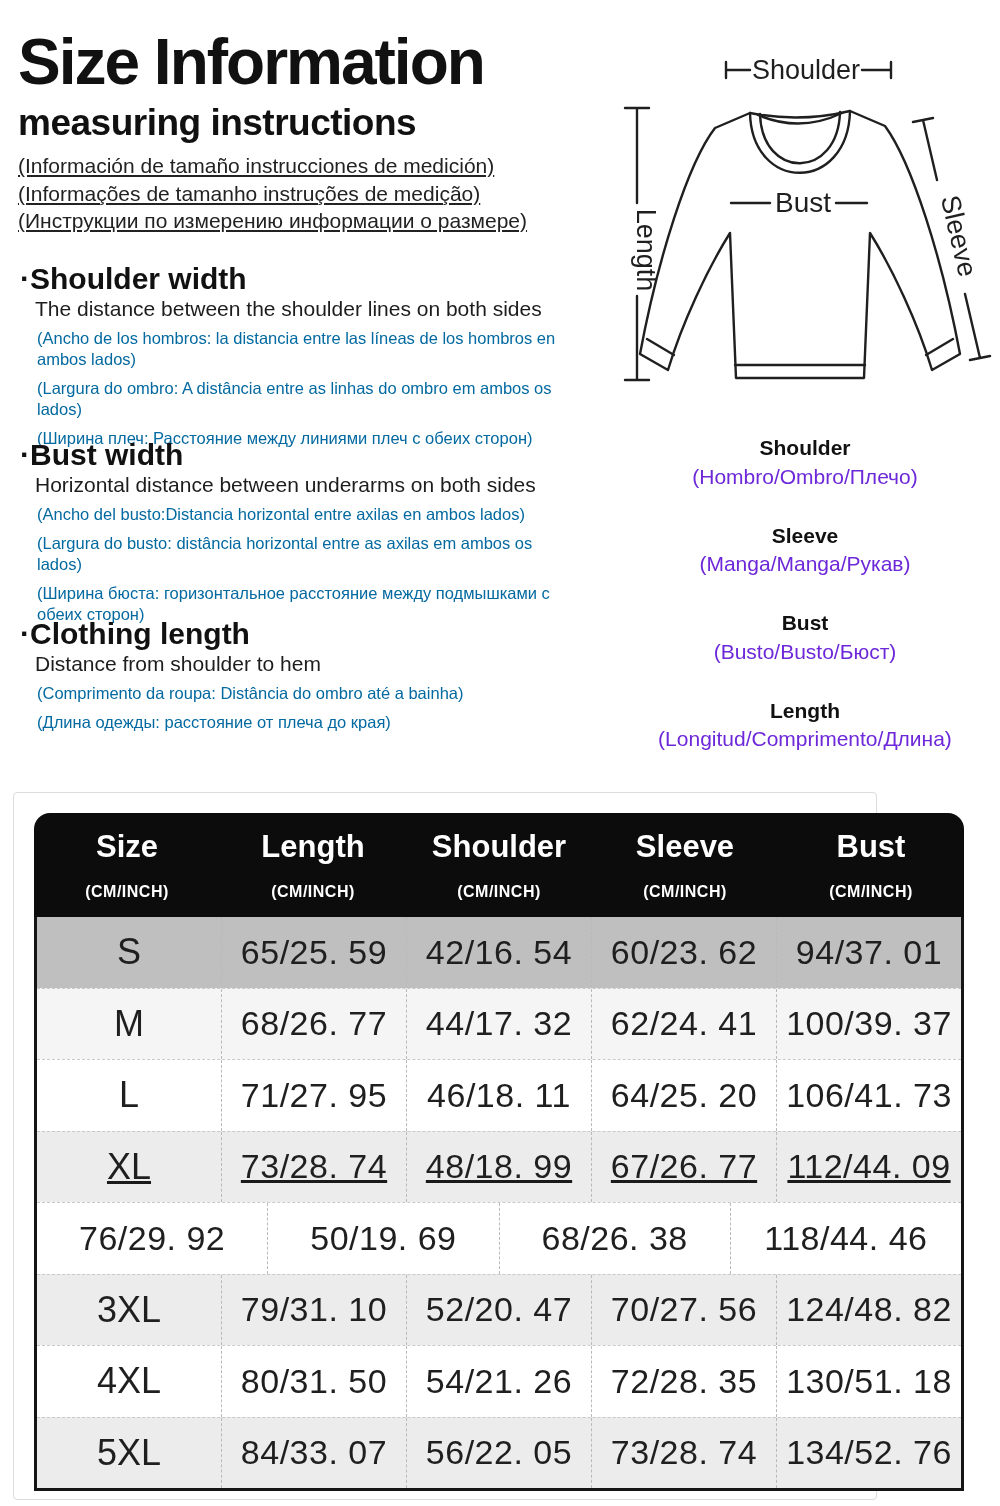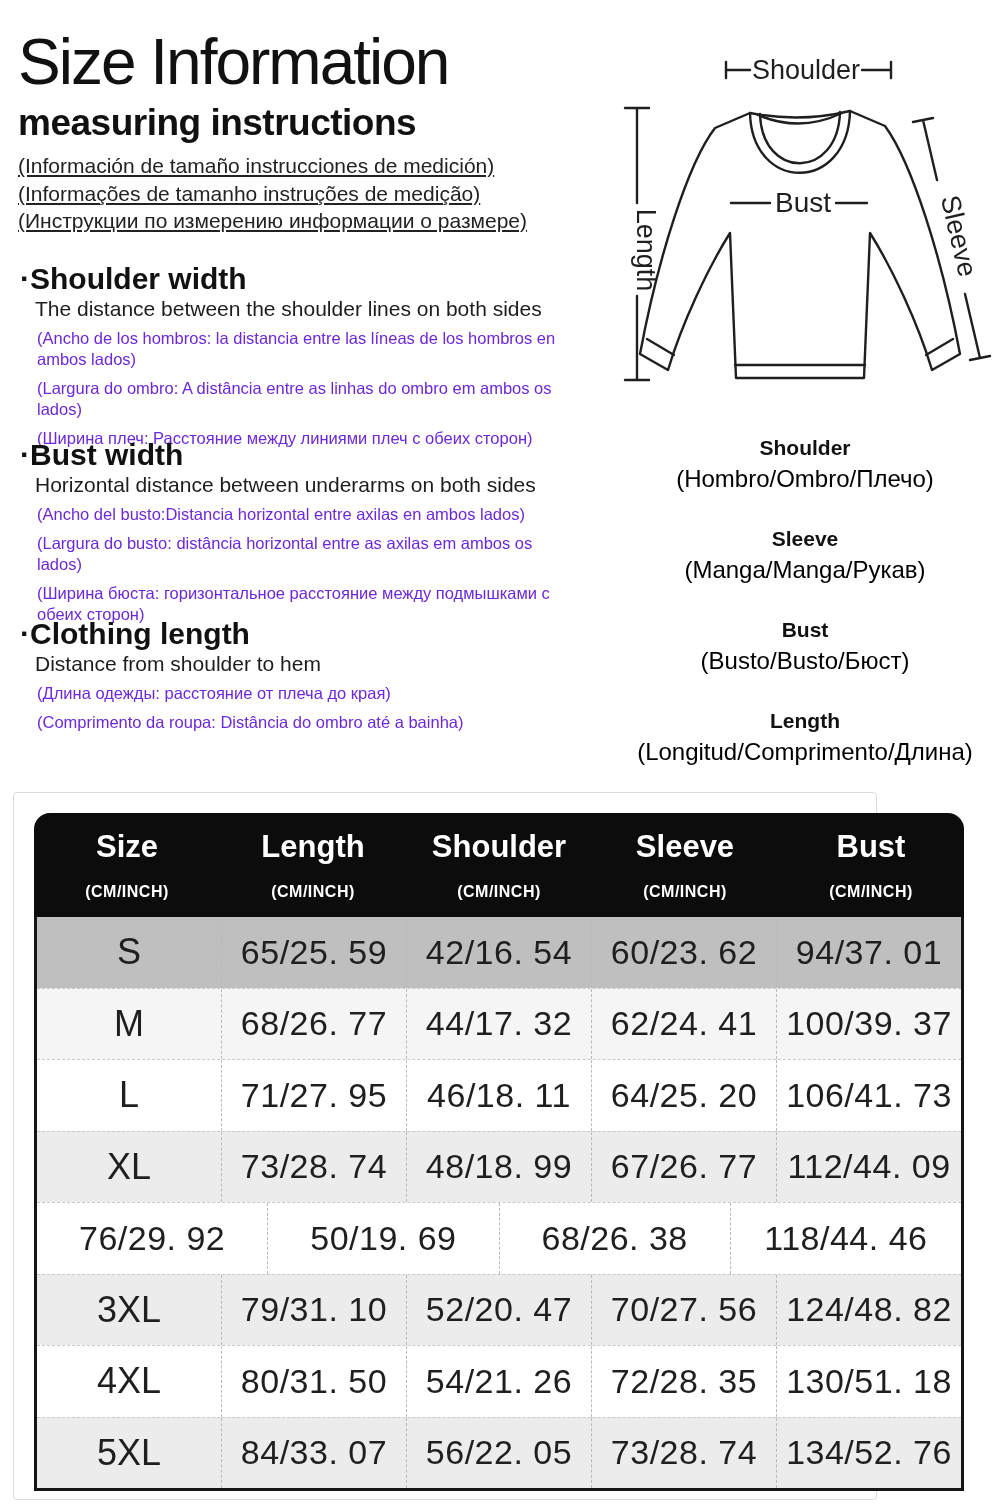--- a/index.html
+++ b/index.html
@@ -2,55 +2,55 @@
 <html><head>
 <meta charset="utf-8">
 <style>
   html,body { margin:0; padding:0; background:#ffffff; }
   #page {
     position:relative; width:1000px; height:1506px; background:#ffffff;
     font-family:"Liberation Sans","DejaVu Sans",sans-serif; color:#1a1a1a; overflow:hidden;
   }
   
   .masthead { position:absolute; left:18px; top:30px; width:585px; }
-  .masthead-title { font-size:64px; font-weight:normal; letter-spacing:-2px; line-height:1.02; color:#111; }
+  .masthead-title { font-size:64px; font-weight:bold; letter-spacing:-2px; line-height:1.02; color:#111; }
   .masthead-subtitle { font-size:37px; font-weight:bold; letter-spacing:-0.5px; line-height:1.08; margin-top:8px; color:#111; }
   .masthead-translations { margin-top:9px; font-size:21px; line-height:1.3; color:#222;text-decoration:underline; }
   
   .section { position:absolute; left:20px; width:580px; }
   #section-0 { top:262px; } #section-1 { top:438px; } #section-2 { top:617px; }
   .section-heading { font-size:30px; font-weight:bold; line-height:1.1; color:#111; }
   .section-bullet { font-size:30px; }
   .section-desc { font-size:21px; margin:2px 0 7px 15px; color:#1d1d1d; }
-  .section-para { font-size:16.5px; line-height:1.28; margin:0 17px 8px 17px; white-space:pre-line; color:#6d28d9; width:552px; }
+  .section-para { font-size:16.5px; line-height:1.28; margin:0 17px 8px 17px; white-space:pre-line; color:#0369a1; width:552px; }
   
   .diagram { position:absolute; left:600px; top:28px; width:400px; height:385px; }
   .diagram svg { display:block; }
   .diagram text { font-family:"Liberation Sans","DejaVu Sans",sans-serif; fill:#1f1f1f; }
   
   .legend { position:absolute; left:610px; top:436px; width:390px; text-align:center; }
   .legend-group { margin-bottom:34px; }
   .legend-term { font-size:21px; font-weight:bold; line-height:1.18; color:#111; }
-  .legend-translation { font-size:24px; line-height:1.18; margin-top:4px; color:#000000; }
+  .legend-translation { font-size:21px; line-height:1.18; margin-top:4px; color:#6d28d9; }
   
   .table-panel { position:absolute; left:13px; top:792px; width:864px; height:708px;
     background:#ffffff; border:1px solid #dcdcdc; border-radius:4px; box-sizing:border-box; }
   .size-table { position:absolute; left:20px; top:20px; width:930px; height:678px; }
   .table-header { height:104px; background:#0c0c0c; border-radius:16px 16px 0 0; display:flex; }
   .th { flex:1; display:flex; flex-direction:column; align-items:center; justify-content:center; color:#ffffff; }
   .th-label { font-size:31px; font-weight:bold; }
   .th-unit { font-size:16px; font-weight:bold; margin-top:18px; letter-spacing:0.5px; }
   .table-body { height:574px; box-sizing:border-box; display:flex; flex-direction:column;
     border-left:3px solid #151515; border-right:3px solid #151515; border-bottom:3px solid #151515; }
   .row { flex:1; display:flex; border-top:1px dashed #c9c9c9; }
   .row:first-child { border-top:none; }
   .table-body .row:nth-child(1) { background:#bfbfbf; }
   .table-body .row:nth-child(2) { background:#f5f5f5; }
   .table-body .row:nth-child(3) { background:#ffffff; }
-  .table-body .row:nth-child(4) { background:#ececec; }
+  .table-body .row:nth-child(4) { background:#ececec;text-decoration:underline; }
   .table-body .row:nth-child(5) { background:#ffffff; }
   .table-body .row:nth-child(6) { background:#ececec; }
   .table-body .row:nth-child(7) { background:#ffffff; }
   .table-body .row:nth-child(8) { background:#ececec; }
   .cell { flex:1; display:flex; align-items:center; justify-content:center;
     border-right:1px dashed #b9b9b9; color:#1f1f1f; }
   .cell:last-child { border-right:none; }
   .cell-size { font-size:36px; }
   .cell-val { font-size:34px; letter-spacing:0.5px; }
 </style>
@@ -85,22 +85,22 @@
     <div class="section-para">(Ancho del busto:Distancia horizontal entre axilas en ambos lados)</div>
     <div class="section-para">(Largura do busto: distância horizontal entre as axilas em ambos os
 lados)</div>
     <div class="section-para">(Ширина бюста: горизонтальное расстояние между подмышками с
 обеих сторон)</div>
   </div>
 
   <div class="section" id="section-2">
     <div class="section-heading"><span class="section-bullet">·</span><span>Clothing length</span></div>
     <div class="section-desc">Distance from shoulder to hem</div>
+    <div class="section-para">(Comprimento da roupa: Distância do ombro até a bainha)</div>
     <div class="section-para">(Длина одежды: расстояние от плеча до края)</div>
-    <div class="section-para">(Comprimento da roupa: Distância do ombro até a bainha)</div>
   </div>
 
   <div class="diagram">
     <svg width="400" height="385" viewBox="0 0 400 385">
       <g stroke="#1f1f1f" stroke-width="2.4" fill="none" stroke-linejoin="round" stroke-linecap="round">
 
         <path fill="#ffffff" d="M 115 100 L 150 85 Q 200 95 250 83 L 285 98
              C 312 135 342 230 360 326
              L 332 342
              C 318 295 292 240 270 205

